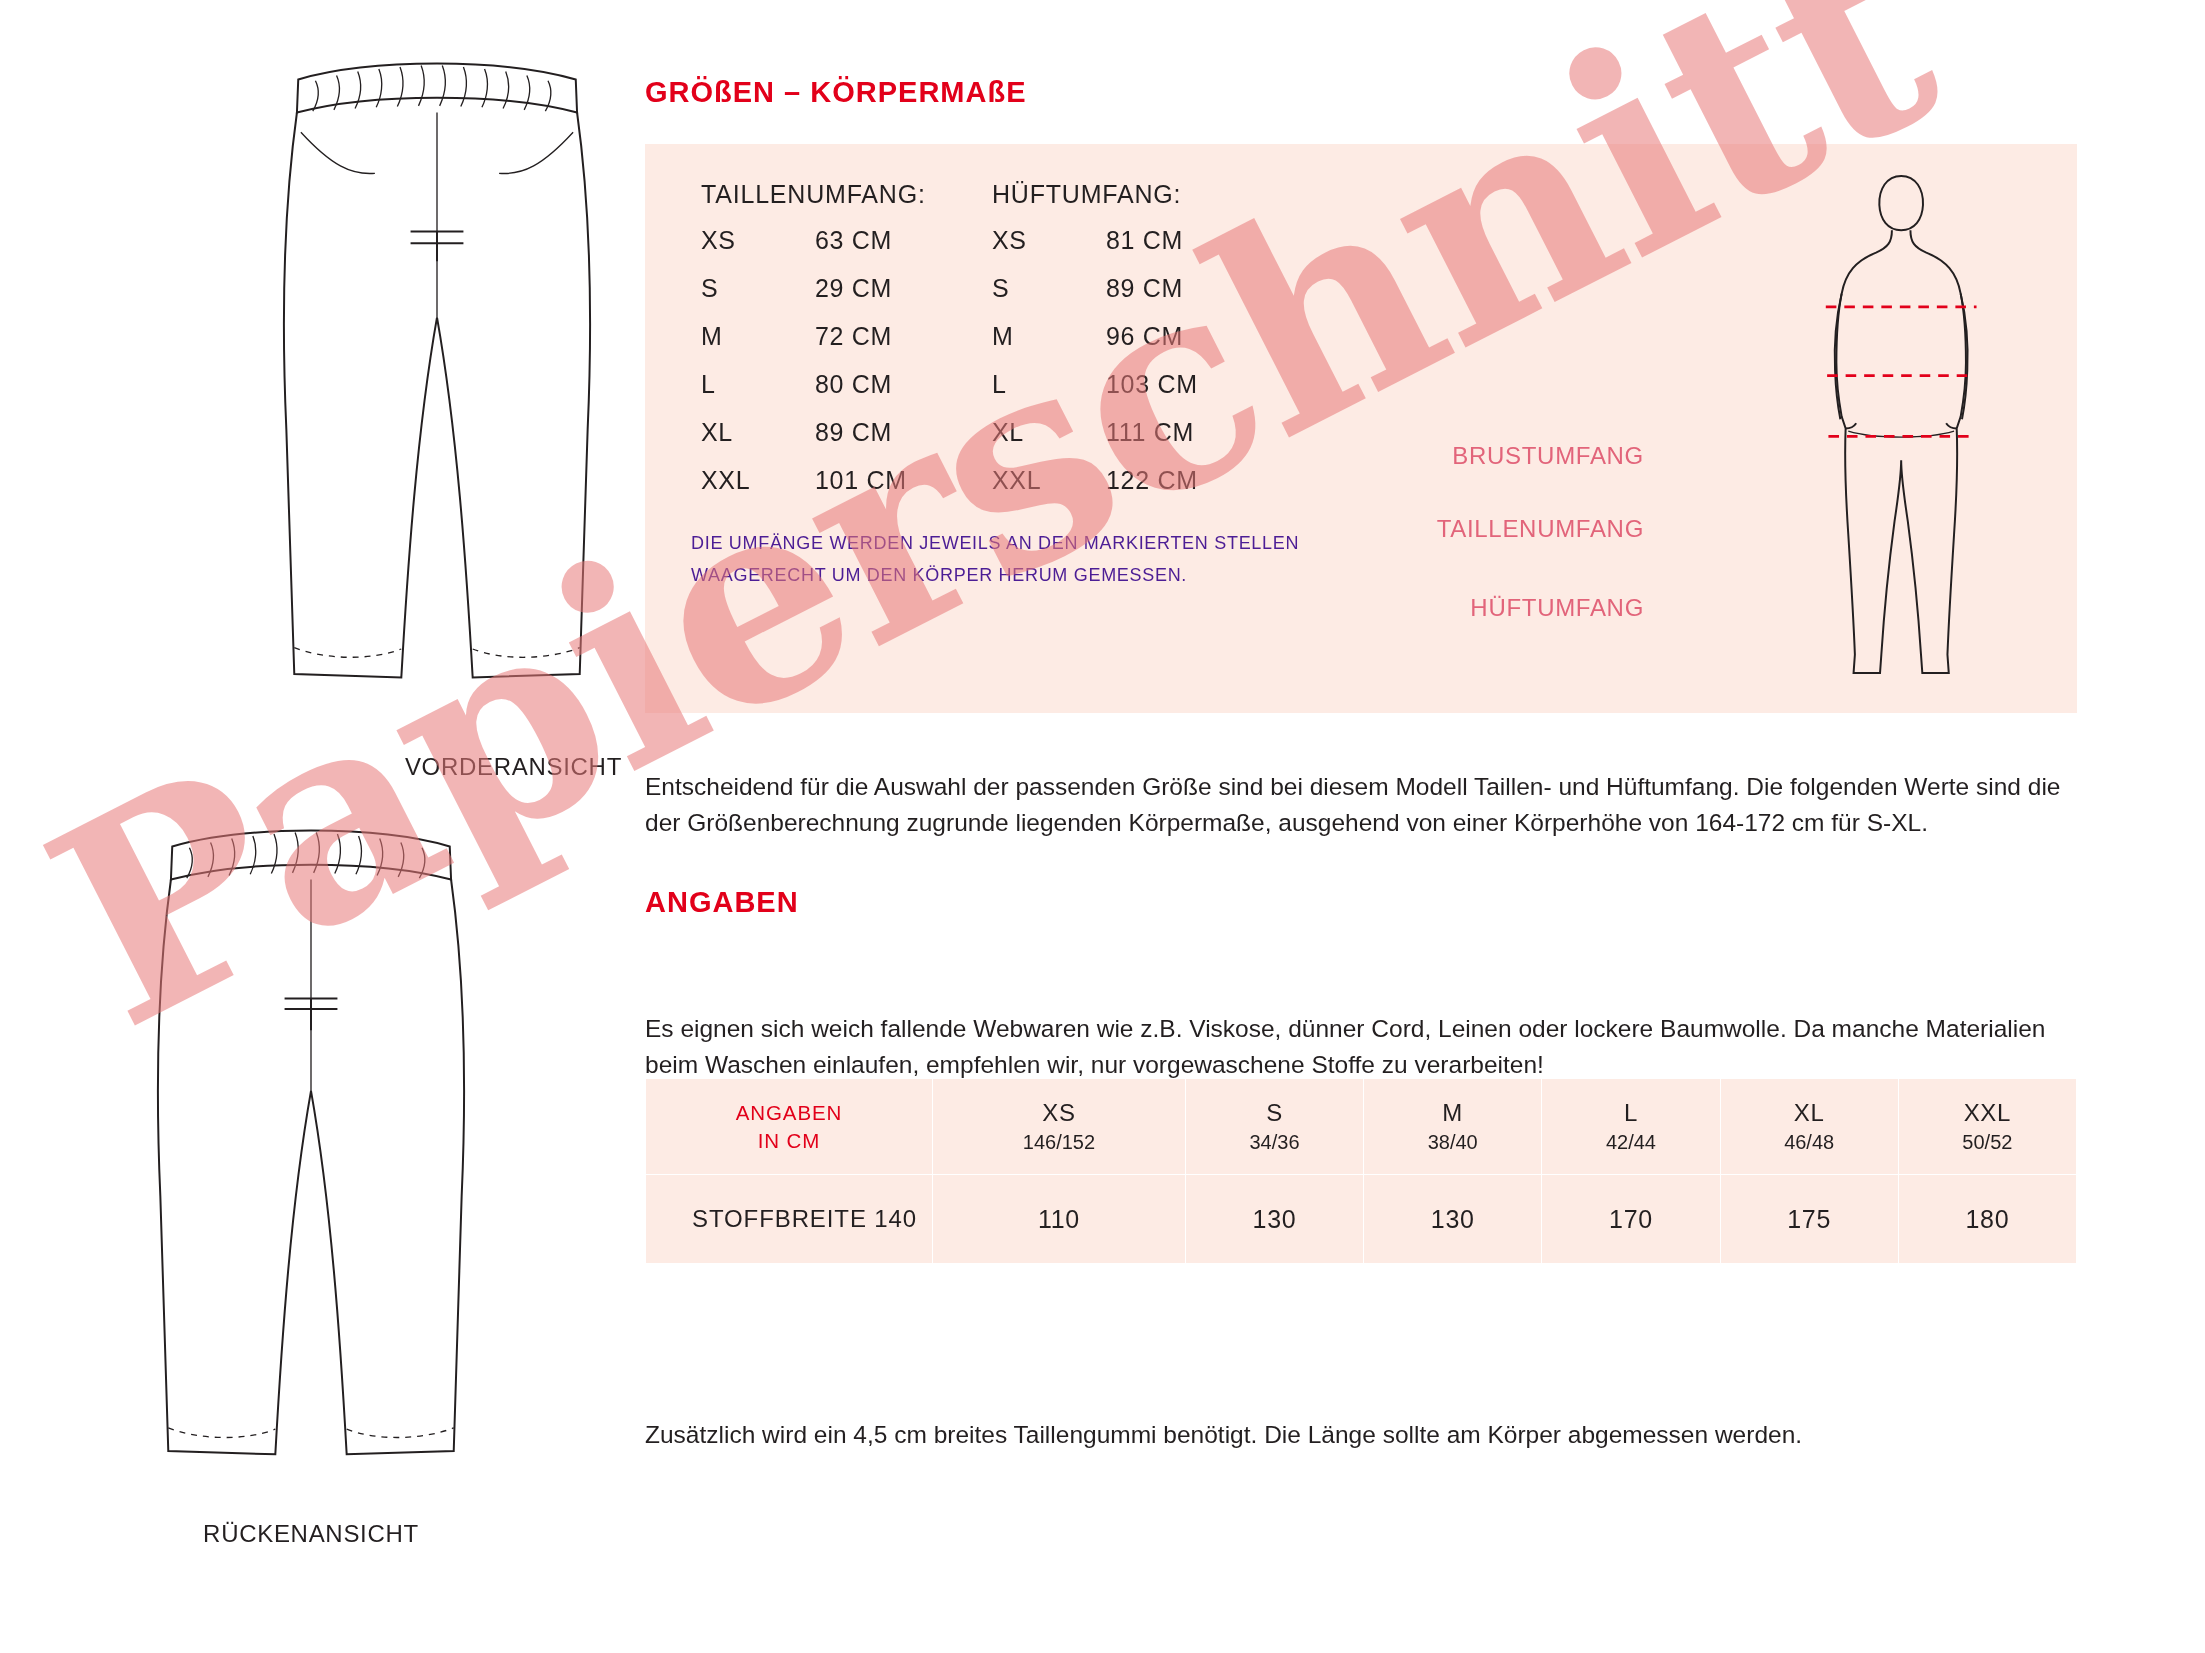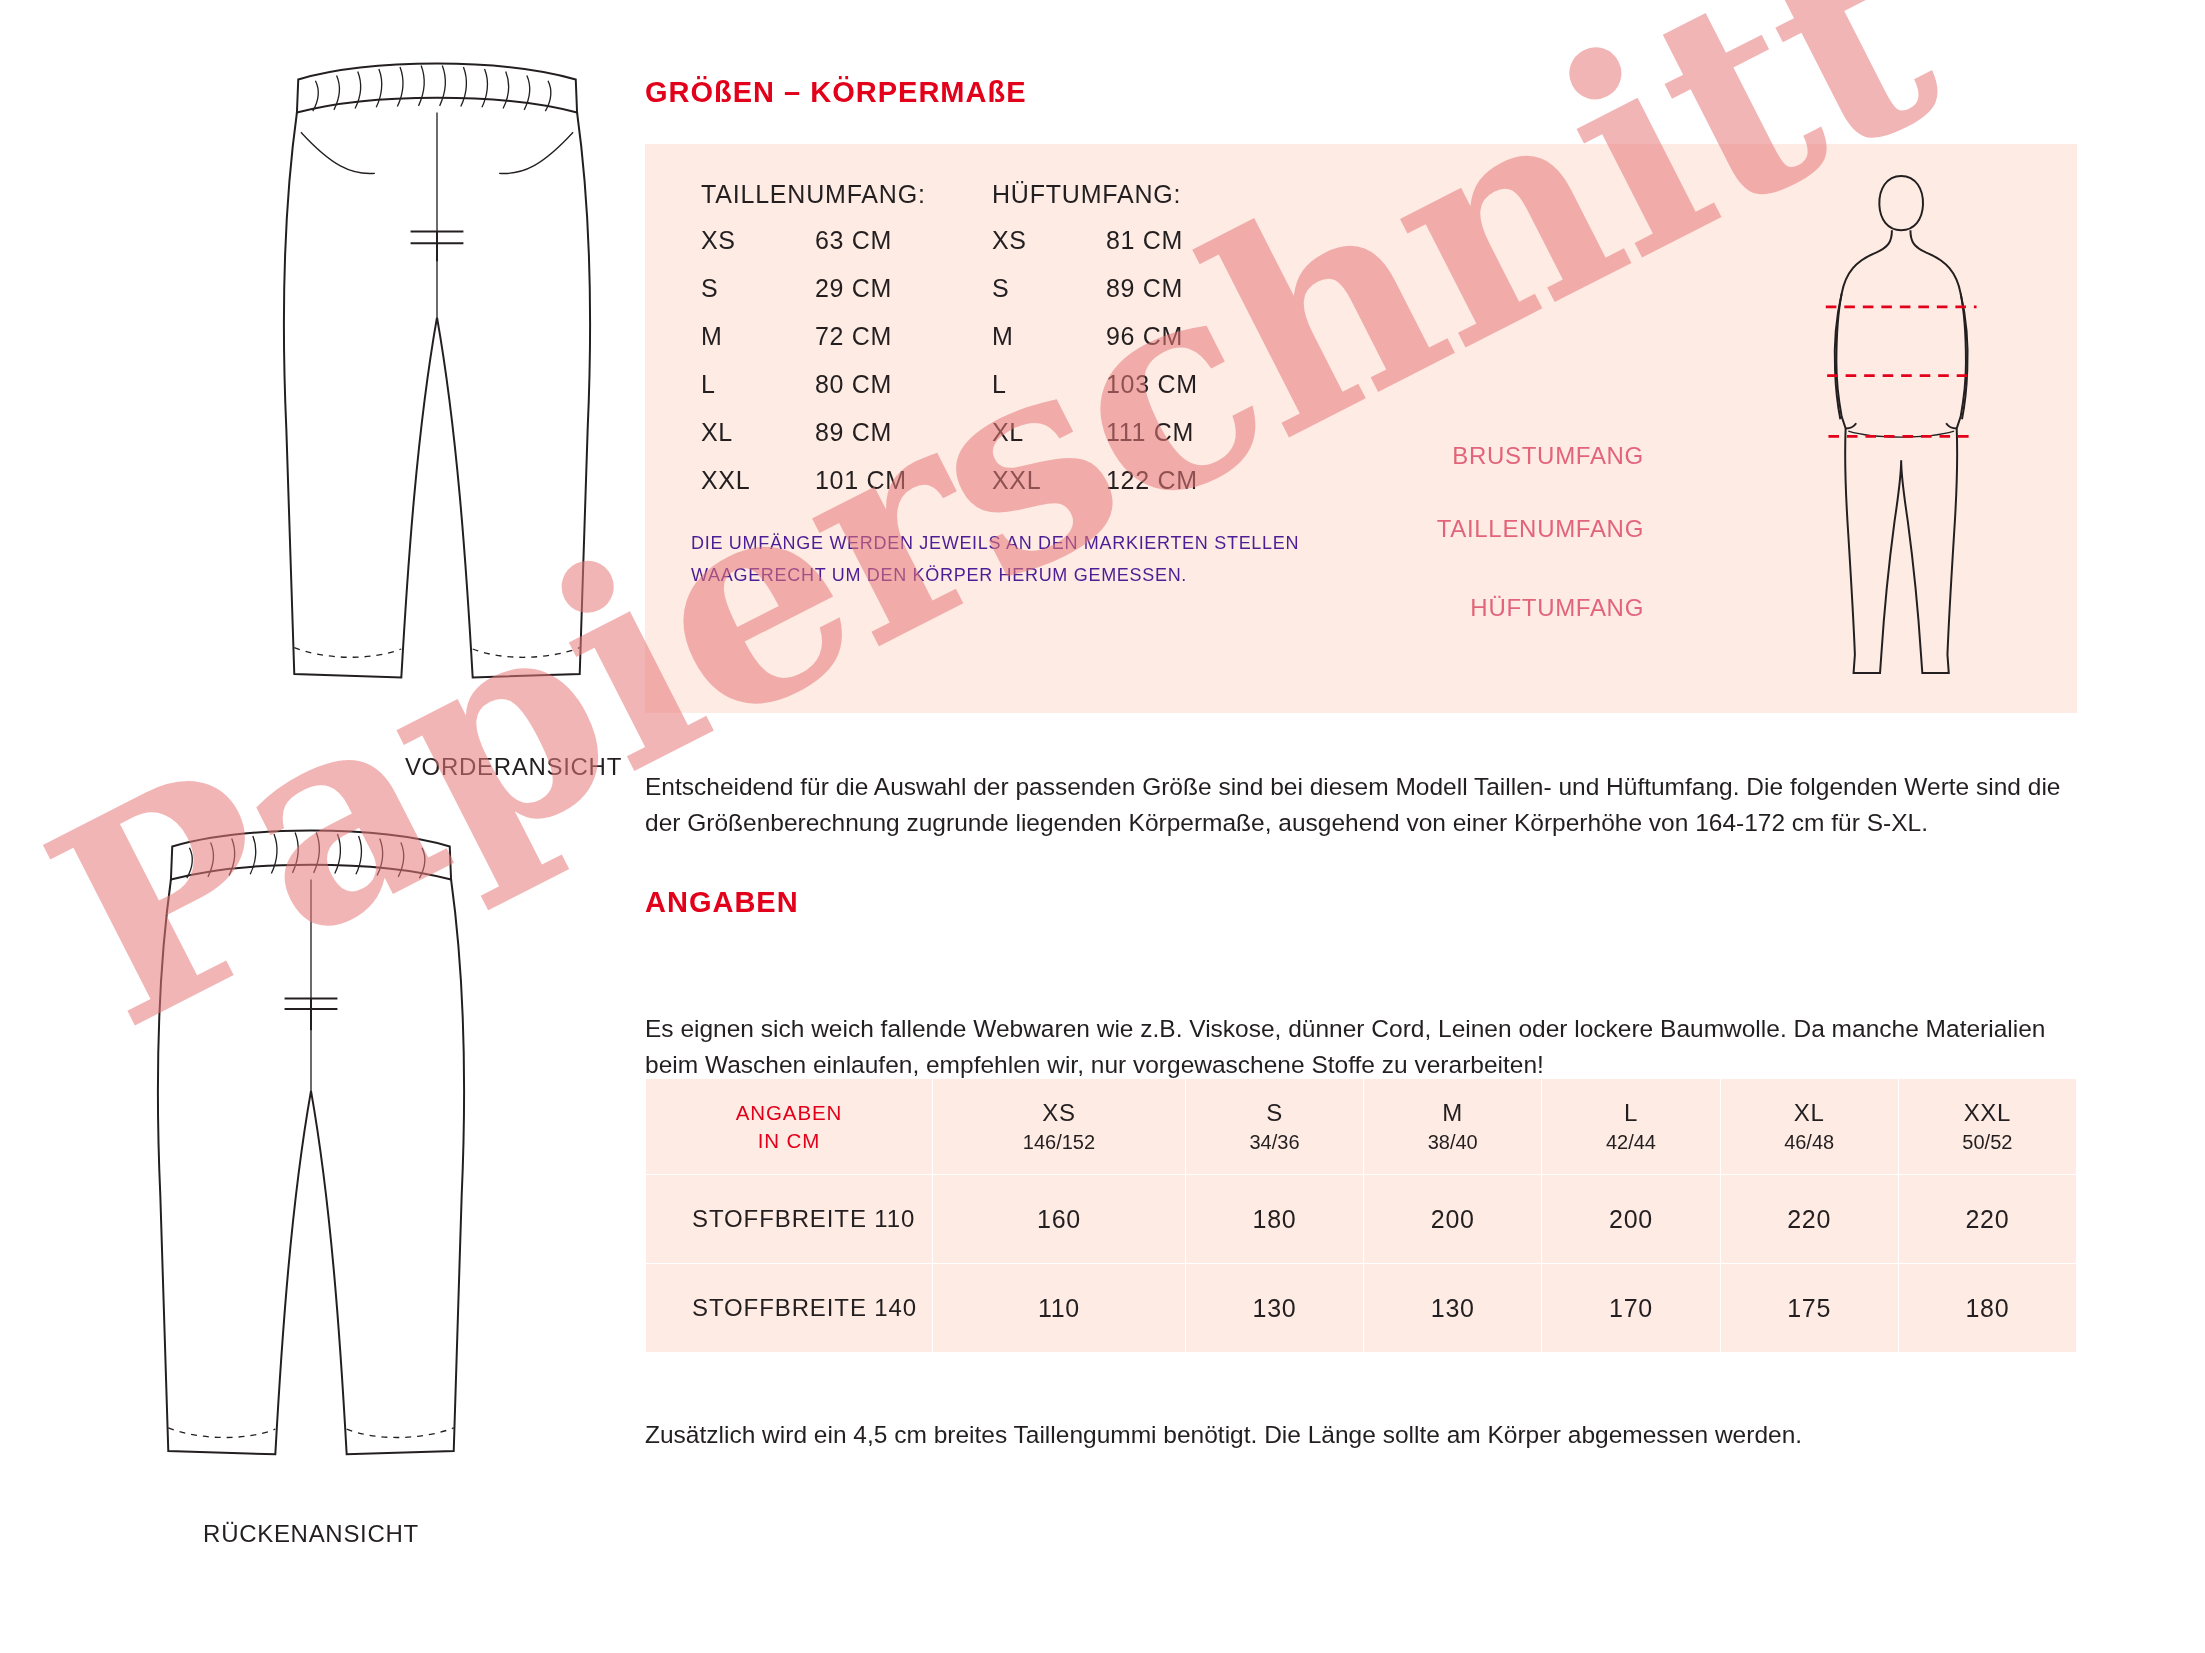--- a/index.html
+++ b/index.html
@@ -412,29 +412,20 @@
           <span class="num">46/48</span>
         </th>
         <th>
           <span class="sz">XXL</span>
           <span class="num">50/52</span>
         </th>
       </tr>
     </thead>
     <tbody>
       <tr>
-        <td class="rowlabel">STOFFBREITE  110</td>
-        <td>160</td>
-        <td>180</td>
-        <td>200</td>
-        <td>200</td>
-        <td>220</td>
-        <td>220</td>
-      </tr>
-      <tr>
         <td class="rowlabel">STOFFBREITE  140</td>
         <td>110</td>
         <td>130</td>
         <td>130</td>
         <td>170</td>
         <td>175</td>
         <td>180</td>
       </tr>
     </tbody>
   </table>

